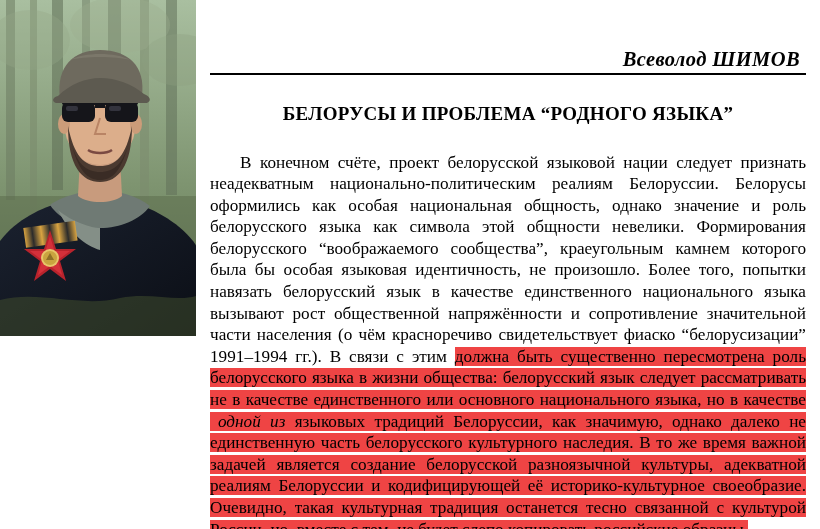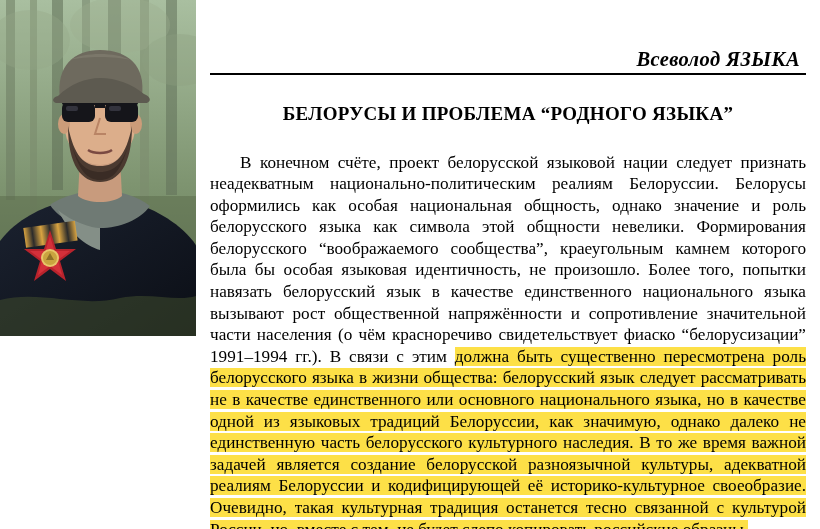--- a/index.html
+++ b/index.html
@@ -80,23 +80,25 @@
     line-height: 21.6px;
     text-align: justify;
     color: #000;
     hyphens: manual;
   }
   .body-text p {
     margin: 0;
     text-indent: 30px;
   }
   .hl {
-    background: #fde047;
+    background: #ef4444;
   }
   .ital {
+    font-style: italic;
+    padding-left: 8px;
   }
 </style>
 </head>
 <body>
 
 <div class="page">
 
   <div class="photo">
     <svg width="196" height="336" viewBox="0 0 196 336" xmlns="http://www.w3.org/2000/svg">
       <defs>
@@ -180,21 +182,21 @@
           <path d="M-4 2 L0 -5 L4 2 Z" fill="#8d7026"></path>
         </g>
       </g>
 
       <path d="M0 300 C 40 290 80 308 120 298 C 150 292 176 302 196 296 L196 336 L0 336 Z" fill="#3f4c2d" opacity="0.55"></path>
     </svg>
   </div>
 
   <div class="content">
 
-    <div class="author">Всеволод ЯЗЫКА</div>
+    <div class="author">Всеволод ШИМОВ</div>
     <div class="author-underline"></div>
 
     <div class="title">БЕЛОРУСЫ И ПРОБЛЕМА “РОДНОГО ЯЗЫКА”</div>
 
     <div class="body-text">
       <p><span>В конечном счёте, проект белорусской языковой нации следует признать неадекватным национально-политическим реалиям Белоруссии. Белорусы оформились как особая национальная общность, однако значение и роль белорусского языка как символа этой общности невелики. Формирования белорусского “воображаемого сообщества”, краеугольным камнем которого была бы особая языковая идентичность, не произошло. Более того, попытки навязать белорусский язык в качестве единственного национального языка вызывают рост общественной напряжённости и сопротивление значительной части населения (о чём красноречиво свидетельствует фиаско “белорусизации” 1991–1994 гг.). В связи с этим </span><span class="hl">должна быть существенно пересмотрена роль белорусского языка в жизни общества: белорусский язык следует рассматривать не в качестве единственного или основного национального языка, но в качестве </span><span class="hl ital">одной из</span><span class="hl"> языковых традиций Белоруссии, как значимую, однако далеко не единственную часть белорусского культурного наследия. В то же время важной задачей является создание белорусской разноязычной культуры, адекватной реалиям Белоруссии и кодифицирующей её историко-культурное своеобразие. Очевидно, такая культурная традиция останется тесно связанной с культурой России, но, вместе с тем, не будет слепо копировать российские образцы.</span></p>
     </div>
 
   </div>
 </div>

